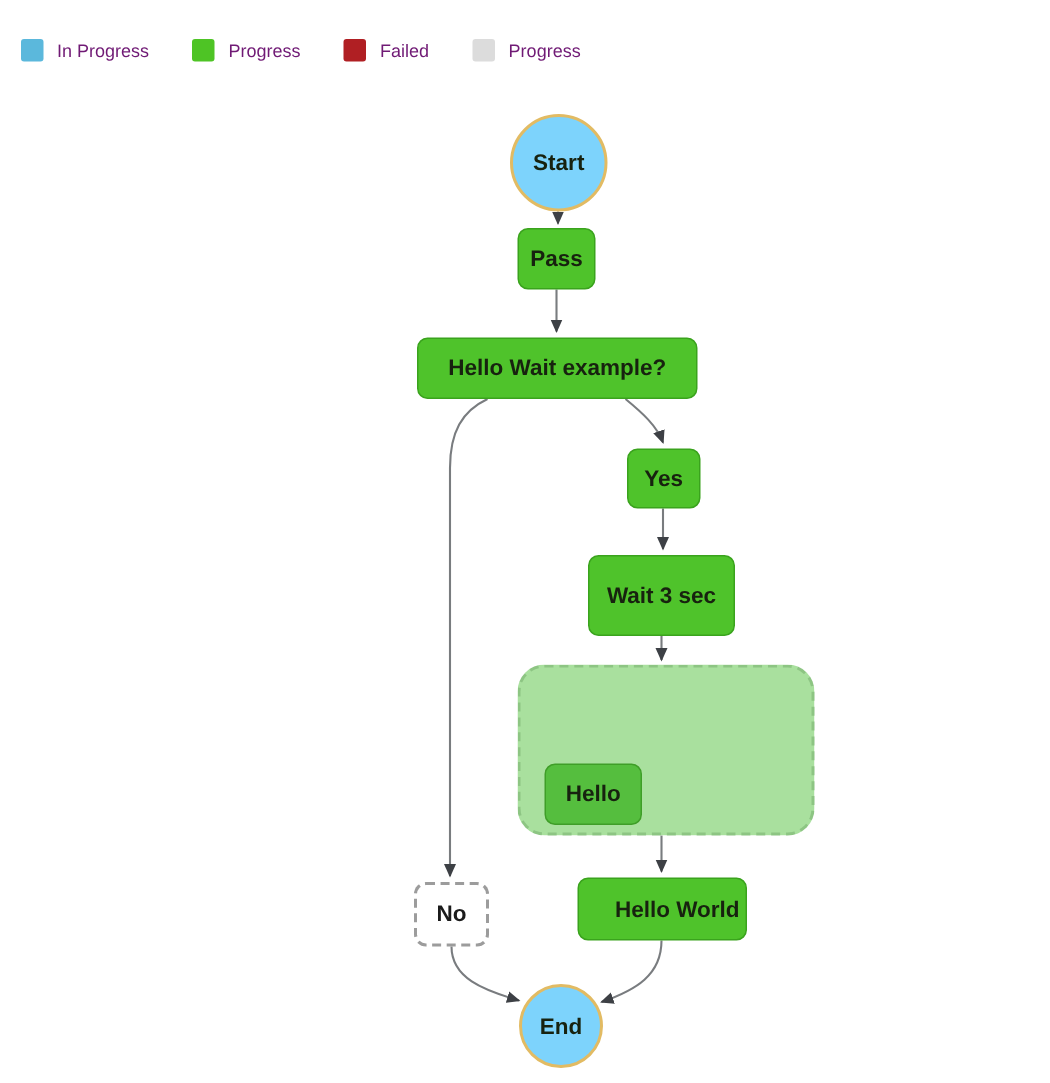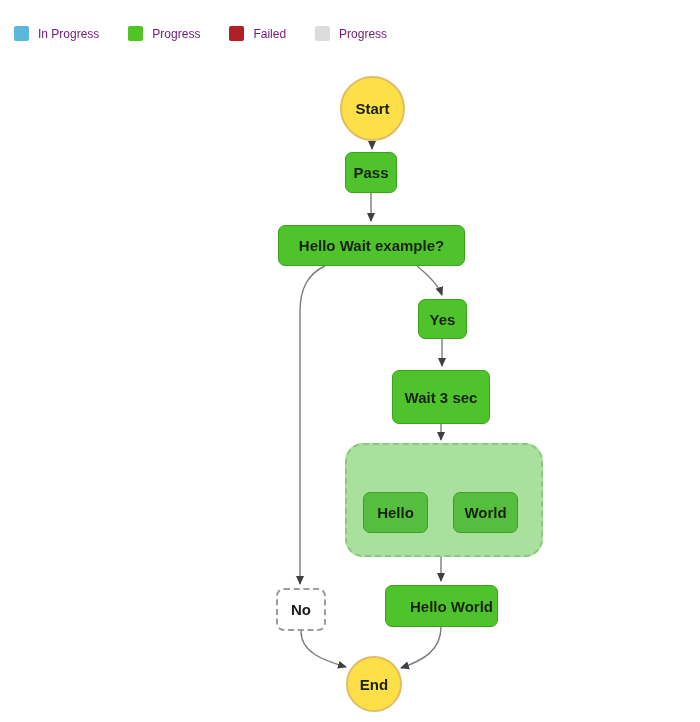--- a/index.html
+++ b/index.html
@@ -30,24 +30,24 @@
   .node{
     position:absolute;
     display:flex;align-items:center;justify-content:center;
     font-weight:700;font-size:15px;color:#17220f;
     box-sizing:border-box;cursor:pointer;
   }
   .task{
     background:#4fc32b;border:1.5px solid #3aa31d;border-radius:7px;
   }
   .inner-task{
-    background:#55be3e;border:1.5px solid #3f9e28;border-radius:7px;
+    background:#55be3e;border:1.5px solid #3f9e28;border-radius:7px;margin-top:17px;
   }
   .terminal{
-    background:#fde047;border:2px solid #e2bb63;border-radius:50%;
+    background:#7dd3fc;border:2px solid #e2bb63;border-radius:50%;
   }
   .parallel-box{
     position:absolute;box-sizing:border-box;
     background:#a9e09e;border:2px dashed #8dc583;border-radius:18px;
     cursor:pointer;
   }
   .no-task{
     background:#ffffff;border:2px dashed #9c9c9c;border-radius:8px;
     color:#1b1b1b;
   }
@@ -116,21 +116,20 @@
   <div id="n-pass" class="node task">Pass</div>
 
   <div id="n-choice" class="node task">Hello Wait example?</div>
 
   <div id="n-yes" class="node task">Yes</div>
 
   <div id="n-wait" class="node task">Wait 3 sec</div>
 
   <div id="n-hello" class="node inner-task">Hello</div>
 
-  <div id="n-world" class="node inner-task">World</div>
 
   <div id="n-helloworld" class="node task">Hello World</div>
 
   <div id="n-end" class="node terminal">End</div>
 
   <div id="n-no" class="node no-task">No</div>
 
 </div>
 
 </body></html>

